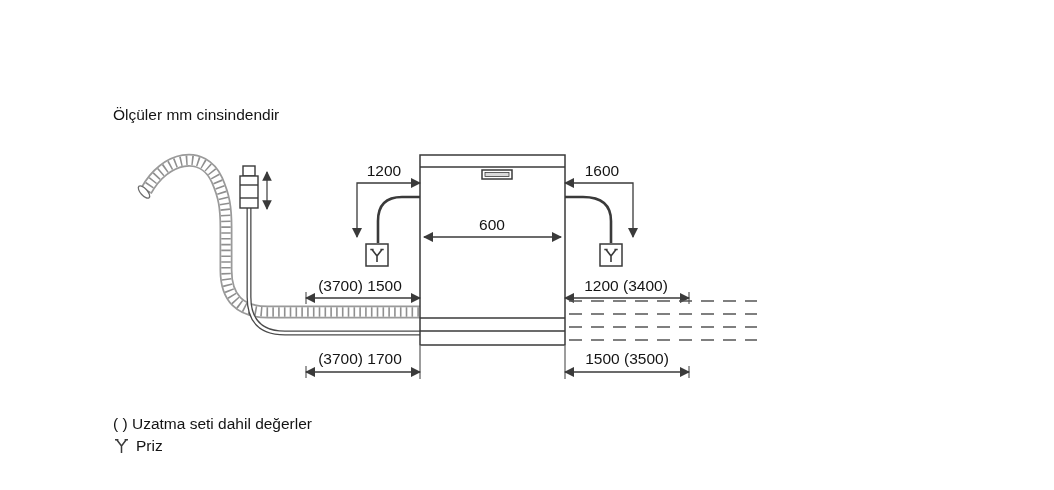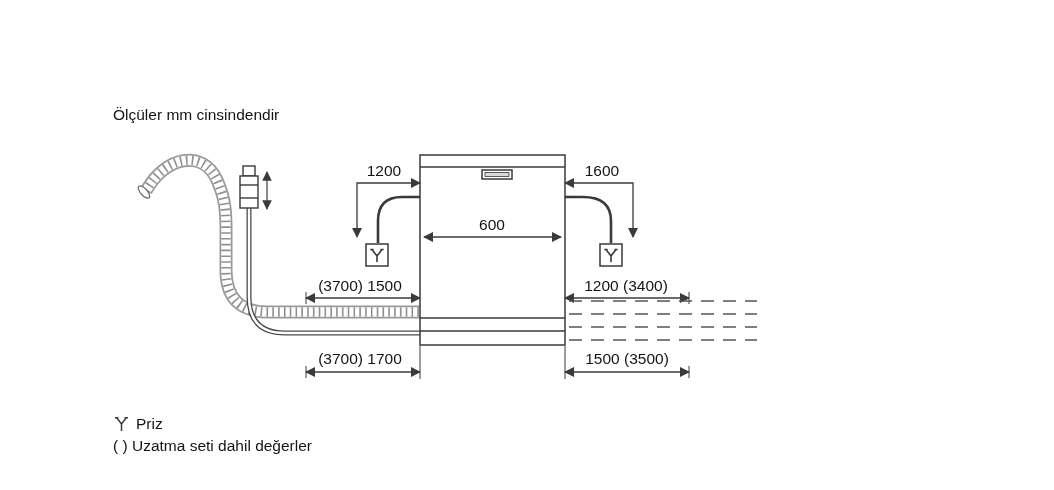--- a/index.html
+++ b/index.html
@@ -136,25 +136,25 @@
     <text x="492" y="230" text-anchor="middle">600</text>
     <text x="360" y="291" text-anchor="middle">(3700) 1500</text>
     <text x="626" y="291" text-anchor="middle">1200 (3400)</text>
     <text x="360" y="364" text-anchor="middle">(3700) 1700</text>
     <text x="627" y="364" text-anchor="middle">1500 (3500)</text>
   </svg>
 
   
   <div class="legend">
     <div class="legend-row">
+      <span>( ) Uzatma seti dahil değerler</span>
+    </div>
+    <div class="legend-row">
       <span class="icon-box">
         <svg width="15" height="16" viewBox="0 0 15 16" xmlns="http://www.w3.org/2000/svg">
           <path d="M 7.5 15 L 7.5 8 M 2.8 1.8 L 7.5 8 L 12.2 1.8 M 1 1.8 L 4.4 1.8 M 10.6 1.8 L 14 1.8" fill="none" stroke="#3a3a3a" stroke-width="1.5"></path>
         </svg>
       </span>
       <span>Priz</span>
     </div>
-    <div class="legend-row">
-      <span>( ) Uzatma seti dahil değerler</span>
-    </div>
   </div>
 
 </div>
 
 </body></html>

